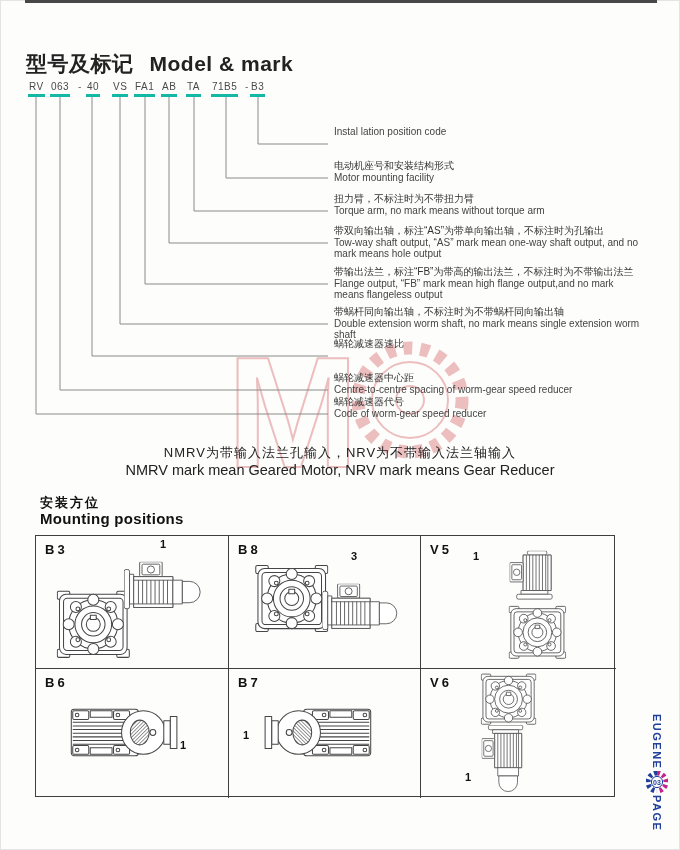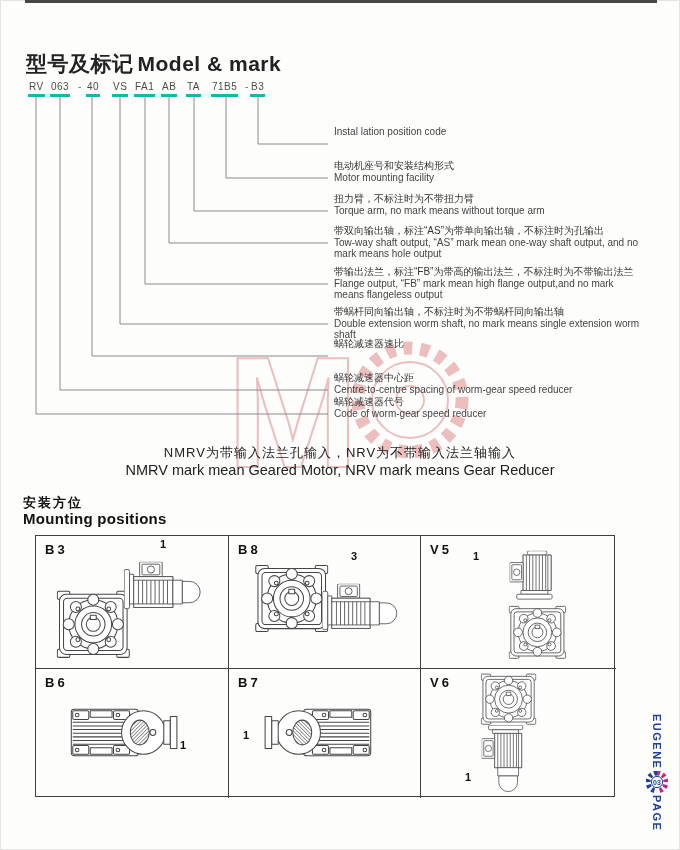--- a/index.html
+++ b/index.html
@@ -4,39 +4,39 @@
 <style>
   html,body{margin:0;padding:0;background:#9a9a9a;}
   .page{
     position:relative;width:680px;height:850px;margin:0 auto;
     background:#fdfdfc;overflow:hidden;
     font-family:"Liberation Sans","DejaVu Sans",sans-serif;
     box-shadow:inset 0 0 0 1px #e4e4e2;
   }
   .topbar{position:absolute;left:25px;top:0;width:632px;height:3px;background:#474747;}
   .title{position:absolute;left:26px;top:50px;font-size:21px;font-weight:600;color:#222;letter-spacing:.5px;}
-  .title .en{margin-left:4px;}
+  .title .en{margin-left:16px;}
 
   .seg{position:absolute;top:81px;font-size:10px;color:#4a4a4a;letter-spacing:.5px;
        border-bottom:3px solid #14b8a6;padding:0 1px 2px;}
   .sep{border-bottom:none;color:#6a6a6a;}
 
   .leader{position:absolute;left:0;top:0;pointer-events:none;}
 
   .callout{position:absolute;left:334px;width:308px;color:#3a3a3a;}
   .c-zh{font-size:10px;line-height:11.5px;color:#333;}
   .c-en{font-size:10px;line-height:11.5px;color:#444;}
 
   .wm{position:absolute;left:225px;top:315px;opacity:.85;}
 
   .note{position:absolute;left:0;width:680px;text-align:center;color:#222;}
   .note-zh{top:444px;font-size:13px;letter-spacing:1px;}
   .note-en{top:462px;font-size:14.5px;}
 
-  .mount-h{position:absolute;left:23px;color:#111;font-weight:700;text-align:right;}
+  .mount-h{position:absolute;left:40px;color:#111;font-weight:700;text-align:right;}
   .mh-zh{top:494px;font-size:13px;letter-spacing:2px;}
   .mh-en{top:510px;font-size:15px;letter-spacing:.3px;}
 
   .grid{position:absolute;left:35px;top:535px;width:580px;height:262px;
         display:grid;grid-template-columns:193px 192px 195px;grid-template-rows:133px 129px;
         border:1.5px solid #3f3f3f;box-sizing:border-box;}
   .cell{position:relative;border-right:1.5px solid #3f3f3f;border-bottom:1.5px solid #3f3f3f;box-sizing:border-box;}
   .cell:nth-child(3n){border-right:none;}
   .cell:nth-child(n+4){border-bottom:none;}
   .cell-label{position:absolute;left:9px;top:6px;font-size:13px;font-weight:700;letter-spacing:3px;color:#111;}

